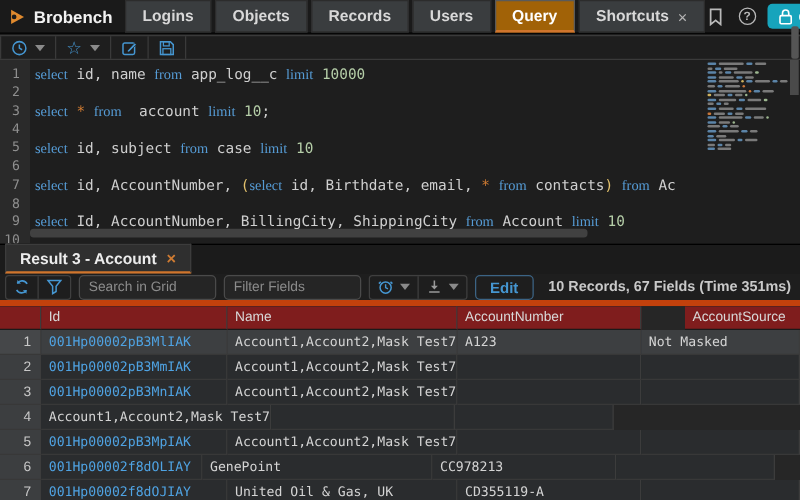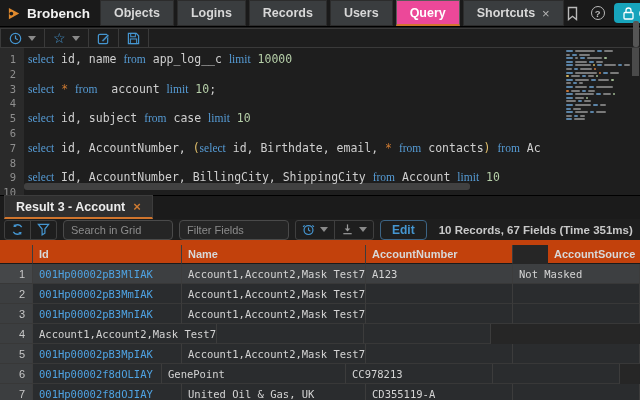--- a/index.html
+++ b/index.html
@@ -9,21 +9,21 @@
 
   
   .topbar{position:absolute;left:0;top:0;width:640px;height:27px;background:#1a1a1a;
           border-bottom:1px solid #000;display:flex;align-items:stretch;}
   .brand{display:flex;align-items:center;gap:5px;padding:0 10px 0 7px;font-weight:bold;
          font-size:13.5px;color:#f2f2f2;}
   .brand svg{display:block;}
   .tabs{display:flex;align-items:stretch;gap:3px;}
   .tab{display:flex;align-items:center;gap:7px;padding:0 13px;background:#3a3d3f;
        color:#d8d8d8;font-weight:bold;font-size:12.5px;cursor:default;border:1px solid #2c2c2c;}
-  .tab.active{background:#ec4899;border:1px solid #5a5a5a;border-bottom:2px solid #d0752d;color:#fff;}
+  .tab.active{background:#a16207;border:1px solid #5a5a5a;border-bottom:2px solid #d0752d;color:#fff;}
   .tab .x{color:#b5b5b5;font-size:13px;font-weight:normal;}
   .topbar-right{margin-left:auto;display:flex;align-items:center;gap:9px;padding-right:6px;}
   .iconbtn{display:flex;align-items:center;justify-content:center;width:18px;height:18px;}
   .helpcircle{width:14px;height:14px;border:1.4px solid #b9b9b9;border-radius:50%;
               color:#b9b9b9;font-size:9.5px;font-weight:bold;display:flex;align-items:center;justify-content:center;}
   .orgbadge{display:flex;align-items:center;gap:5px;background:#17a4bc;border-radius:4px;
             padding:3px 9px;color:#fff;font-weight:bold;font-size:12px;}
 
   
   .toolbar{position:absolute;left:0;top:28px;width:640px;height:20px;background:#1e1e1e;
@@ -71,22 +71,22 @@
            color:#4596d1;font-weight:bold;font-size:12px;font-family:"Liberation Sans",sans-serif;}
   .status{margin-left:6px;color:#c9c9c9;font-size:11.5px;font-weight:bold;white-space:nowrap;}
 
   
   .grid{position:absolute;left:0;top:245px;width:640px;height:155px;overflow:hidden;background:#262626;}
   .grow{display:flex;height:20px;}
   .grow.header{height:19px;}
   .gcell{flex:0 0 auto;overflow:hidden;white-space:pre;border-right:1px solid #3c3c3c;
          border-bottom:1px solid #383838;padding:0 0 0 6px;line-height:20px;
          font-family:"DejaVu Sans Mono",monospace;font-size:10.5px;color:#d4d4d4;background:#2a2c2e;}
-  .grow.header .gcell{background:#c2410c;color:#d8d8d8;font-family:"Liberation Sans",sans-serif;
-         font-weight:bold;font-size:11px;line-height:19px;border-bottom:1px solid #1a1a1a;}
+  .grow.header .gcell{background:#7f1d1d;color:#d8d8d8;font-family:"Liberation Sans",sans-serif;
+         font-weight:normal;font-size:11px;line-height:19px;border-bottom:1px solid #1a1a1a;}
   .gcell.rownum{text-align:right;padding:0 7px 0 0;background:#3c3e40;color:#c8c8c8;
          font-family:"Liberation Sans",sans-serif;font-size:11px;}
   .grow.sel .gcell{background:#3d3f41;}
   .grow.sel .gcell.rownum{background:#454749;}
   .idlink{color:#4fa3e3;}
   .grid-vthumb{position:absolute;right:1px;top:21px;width:6px;height:26px;background:#555;border-radius:2px;}
   svg{display:block;}
 </style>
 </head>
 <body>
@@ -96,24 +96,24 @@
   <header class="topbar">
     <div class="brand">
       <svg width="15" height="15" viewBox="0 0 16 16">
         <path d="M2 2 L13 8 L2 14 Z" fill="#e08a2e"></path>
         <circle cx="4.6" cy="8" r="2" fill="#1a1a1a"></circle>
       </svg>
       <span>Brobench</span>
     </div>
     <nav class="tabs" id="top-tabs">
         <div class="tab">
+          <span>Logins</span>
+        </div>
+        <div class="tab">
           <span>Objects</span>
-        </div>
-        <div class="tab">
-          <span>Logins</span>
         </div>
         <div class="tab">
           <span>Records</span>
         </div>
         <div class="tab">
           <span>Users</span>
         </div>
         <div class="tab active">
           <span>Query</span>
         </div>

